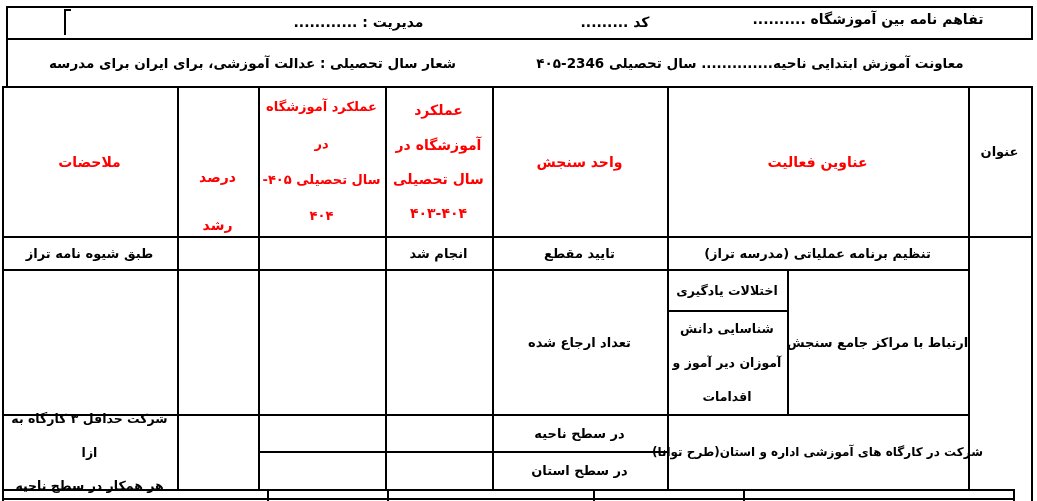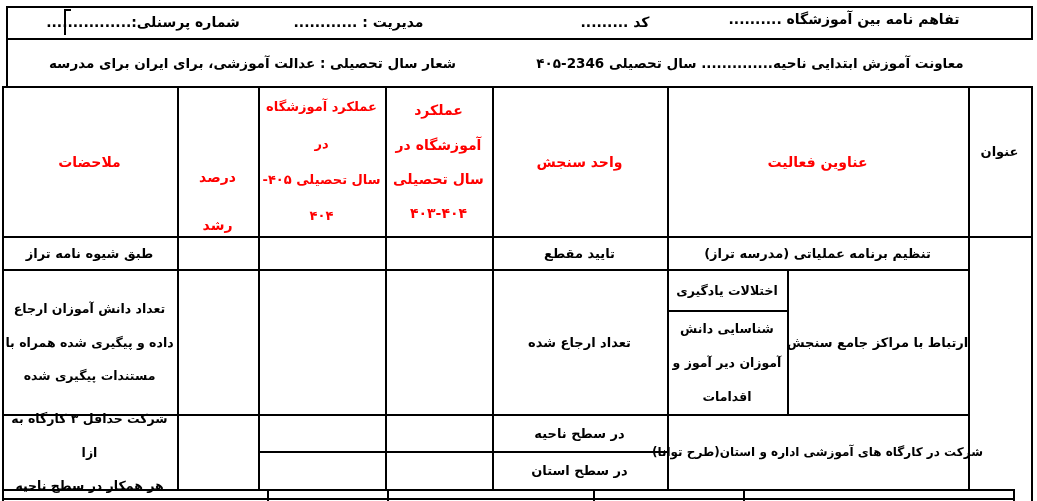--- a/index.html
+++ b/index.html
@@ -14,24 +14,23 @@
   .fs14{font-size:14px;} .fs13{font-size:13px;} .fs12{font-size:12px;}
   .fs125{font-size:12.5px;} .lh27{line-height:2.7;}
   #cursor-mark{position:absolute;border-left:2px solid #000;border-top:2px solid #000;}
 </style>
 </head>
 <body>
 
 <div id="page">
 
   <div class="box" style="left:6px;top:6px;width:1023px;height:30px;"></div>
-  <div class="cell one fs14" style="left:679px;top:6px;width:330px;height:27px;text-align:right;">تفاهم نامه بین آموزشگاه ..........</div>
+  <div class="cell one fs14" style="left:703px;top:6px;width:330px;height:27px;text-align:right;">تفاهم نامه بین آموزشگاه ..........</div>
   <div class="cell one fs14" style="left:540px;top:6px;width:150px;height:32px;">کد .........</div>
   <div class="cell one fs14" style="left:276px;top:6px;width:165px;height:32px;">مدیریت :  ............</div>
-  <div class="cell one fs14" style="left:58px;top:6px;width:170px;height:32px;">شماره پرسنلی:................</div>
   <div id="cursor-mark" style="left:64px;top:9px;width:5px;height:24px;"></div>
 
   <div class="vline" style="left:6px;top:36px;width:2px;height:52px;"></div>
   <div class="cell one fs14" style="left:495px;top:40px;width:510px;height:46px;font-size:13.5px;">معاونت آموزش ابتدایی ناحیه.............. سال تحصیلی 2346-۴۰۵</div>
   <div class="cell one fs14" style="left:55px;top:40px;width:395px;height:46px;font-size:13.5px;">شعار سال تحصیلی : عدالت آموزشی، برای ایران برای مدرسه</div>
 
   <div class="hline" style="left:2px;top:86px;width:1031px;height:2px;"></div>
   <div class="hline" style="left:2px;top:236px;width:1031px;height:2px;"></div>
   <div class="hline" style="left:2px;top:269px;width:968px;height:2px;"></div>
   <div class="hline" style="left:667px;top:310px;width:122px;height:2px;"></div>
@@ -65,31 +64,29 @@
 ۴۰۳-۴۰۴</div>
   <div class="cell fs13 red" style="left:258px;top:88px;width:127px;height:148px;line-height:2.8;">عملکرد آموزشگاه در
 سال تحصیلی ۴۰۵-
 ۴۰۴</div>
   <div class="cell fs14 red" style="left:177px;top:88px;width:81px;height:148px;line-height:3.4;margin-top:40px;">درصد
 رشد</div>
   <div class="cell one fs14 red" style="left:2px;top:88px;width:175px;height:148px;">ملاحضات</div>
 
   <div class="cell one fs13" style="left:667px;top:238px;width:301px;height:31px;">تنظیم برنامه عملیاتی (مدرسه تراز)</div>
   <div class="cell one fs13" style="left:492px;top:238px;width:175px;height:31px;">تایید مقطع</div>
+  <div class="cell one fs13" style="left:385px;top:238px;width:107px;height:31px;">انجام شد</div>
   <div class="cell one fs13" style="left:2px;top:238px;width:175px;height:31px;text-align:center;">طبق شیوه نامه تراز</div>
 
   <div class="cell one fs13" style="left:787px;top:271px;width:181px;height:143px;">ارتباط با مراکز جامع سنجش</div>
   <div class="cell one fs125" style="left:667px;top:271px;width:120px;height:39px;">اختلالات یادگیری</div>
   <div class="cell fs125 lh27" style="left:667px;top:312px;width:120px;height:102px;">شناسایی دانش
 آموزان دیر آموز و
 اقدامات</div>
   <div class="cell one fs13" style="left:492px;top:271px;width:175px;height:143px;">تعداد ارجاع شده</div>
-  <div class="cell fs125 lh27" style="left:2px;top:271px;width:175px;height:143px;">تعداد دانش آموزان ارجاع
-داده و پیگیری شده همراه با
-مستندات پیگیری شده</div>
 
   <div class="cell one fs12" style="left:667px;top:416px;width:301px;height:73px;">شرکت در کارگاه های آموزشی اداره و استان(طرح توانا)</div>
   <div class="cell one fs13" style="left:492px;top:416px;width:175px;height:35px;">در سطح ناحیه</div>
   <div class="cell one fs13" style="left:492px;top:453px;width:175px;height:36px;">در سطح استان</div>
   <div class="cell fs125 lh27" style="left:2px;top:416px;width:175px;height:73px;">شرکت حداقل ۳ کارگاه به ازا
 هر همکار در سطح ناحیه</div>
 
 </div>
 
 </body></html>

